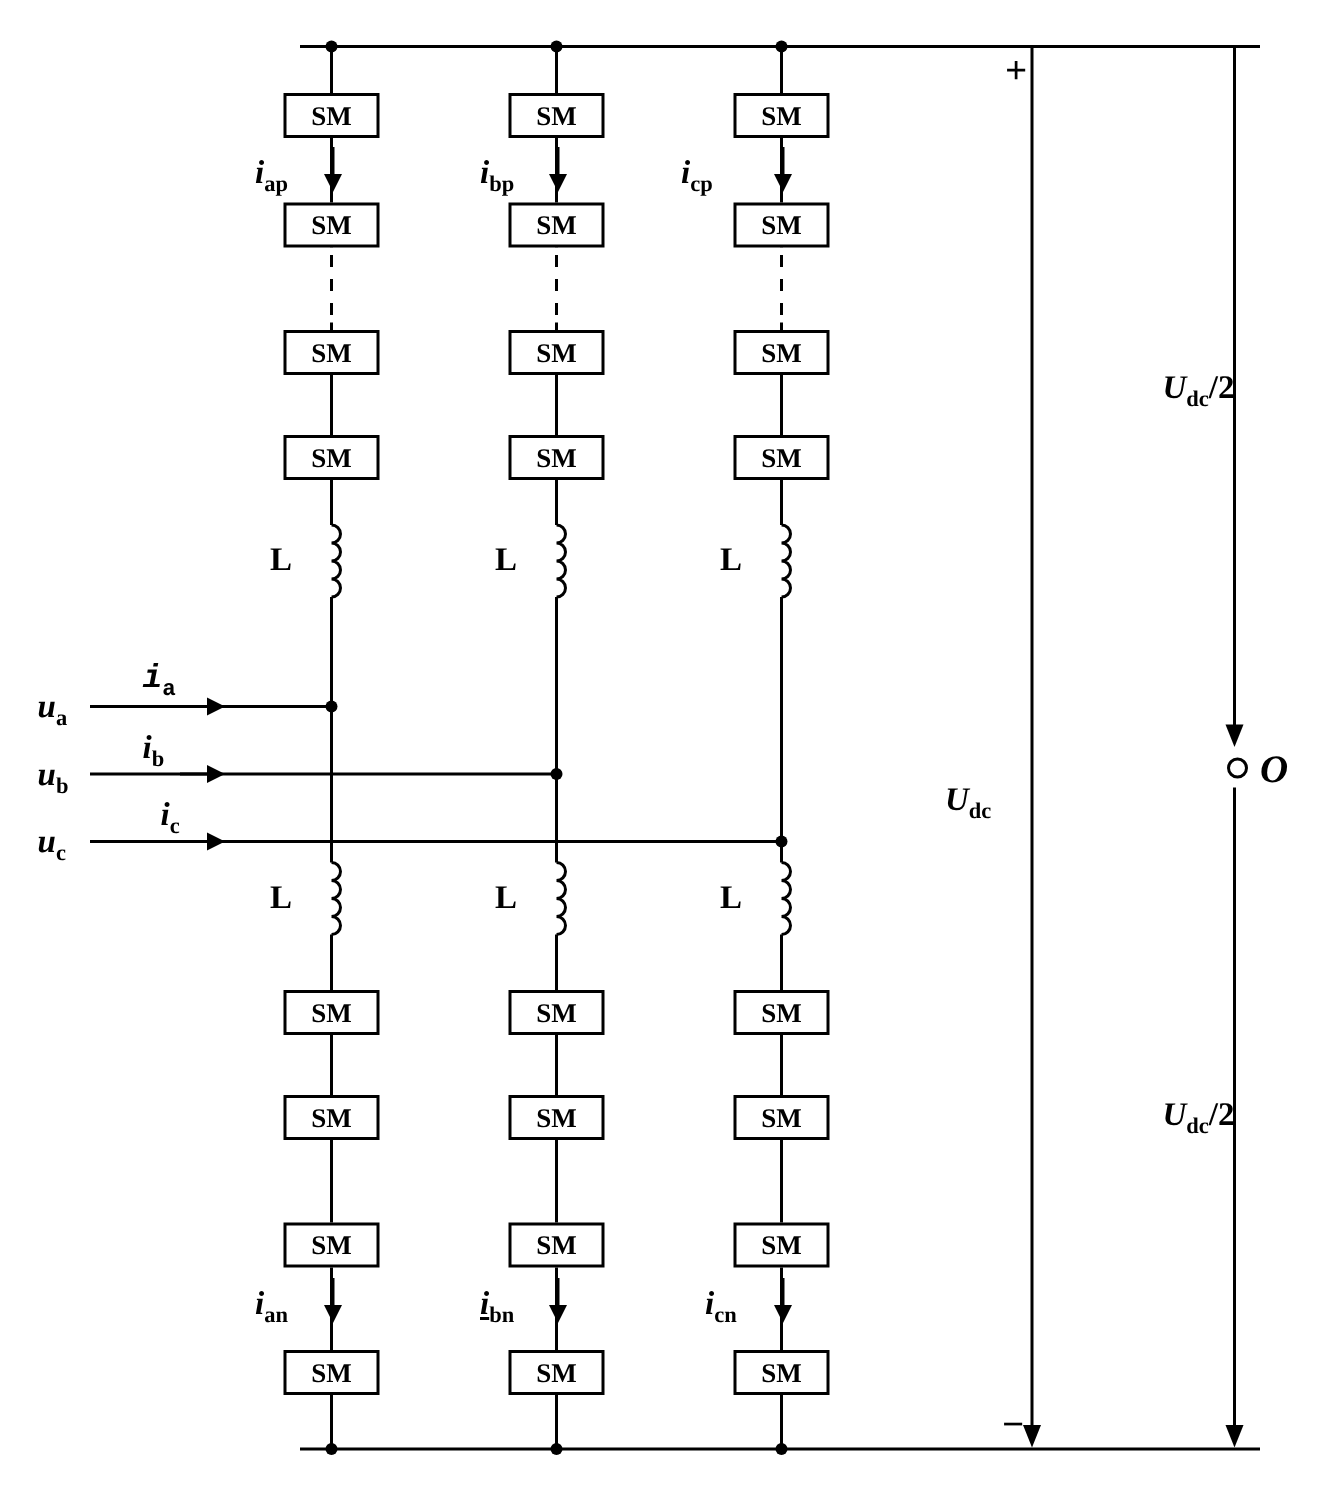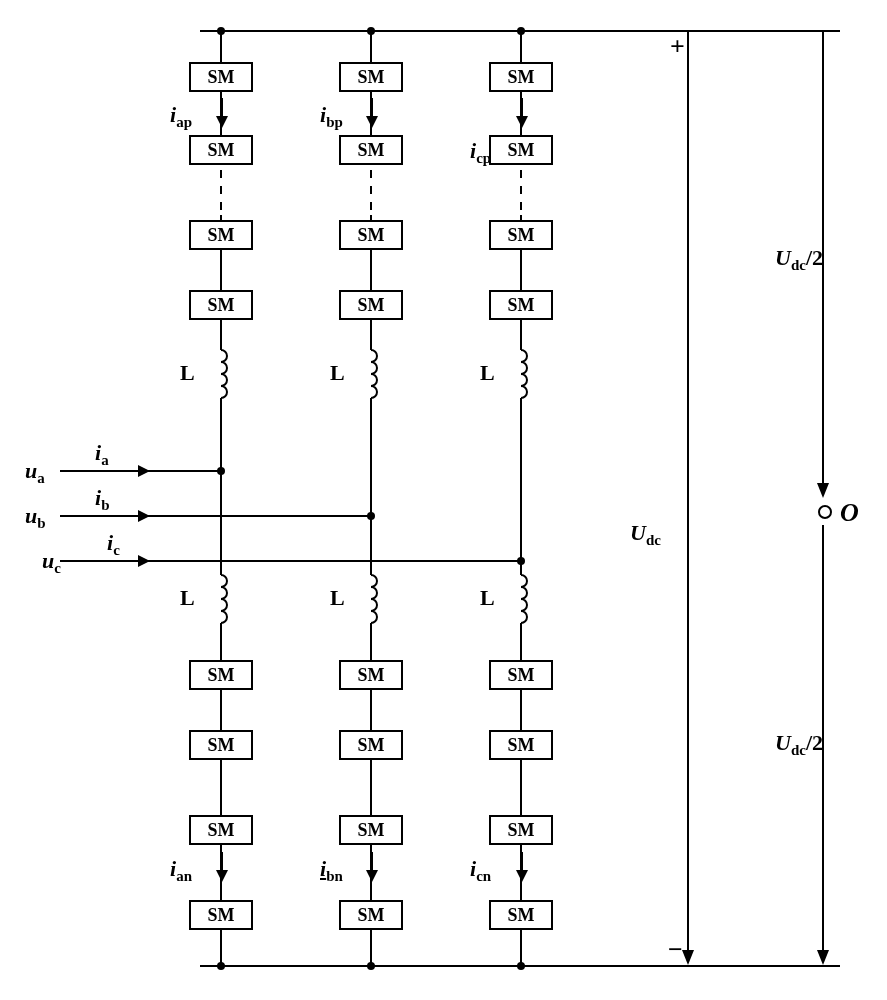--- a/index.html
+++ b/index.html
@@ -291,36 +291,36 @@
       <line x1="0" y1="7" x2="22" y2="7" stroke="#000" stroke-width="2"></line>
       <polygon points="30,7 18,1 18,13" fill="#000"></polygon>
     </svg>
   <svg class="ov" style="left:100px; top:534px;" width="30" height="14">
       <line x1="0" y1="7" x2="22" y2="7" stroke="#000" stroke-width="2"></line>
       <polygon points="30,7 18,1 18,13" fill="#000"></polygon>
     </svg>
 
   <div class="lbl" style="left:150px; top:82px;"><span>i</span><sub><span>a</span><span>p</span></sub></div>
   <div class="lbl" style="left:300px; top:82px;"><span>i</span><sub><span>b</span><span>p</span></sub></div>
-  <div class="lbl" style="left:450px; top:82px;margin-top:36px;"><span>i</span><sub><span>c</span><span>p</span></sub></div>
+  <div class="lbl" style="left:434px; top:82px;"><span>i</span><sub><span>c</span><span>p</span></sub></div>
   <div class="lbl" style="left:150px; top:836px;"><span>i</span><sub><span>a</span><span>n</span></sub></div>
   <div class="lbl" style="left:300px; top:836px;text-decoration:underline;"><span>i</span><sub><span>b</span><span>n</span></sub></div>
   <div class="lbl" style="left:450px; top:836px;"><span>i</span><sub><span>c</span><span>n</span></sub></div>
 
   <div class="lbl plain" style="left:160px; top:340px; font-weight:bold;">L</div>
   <div class="lbl plain" style="left:310px; top:340px; font-weight:bold;">L</div>
   <div class="lbl plain" style="left:460px; top:340px; font-weight:bold;">L</div>
   <div class="lbl plain" style="left:160px; top:565px; font-weight:bold;">L</div>
   <div class="lbl plain" style="left:310px; top:565px; font-weight:bold;">L</div>
   <div class="lbl plain" style="left:460px; top:565px; font-weight:bold;">L</div>
 
   <div class="lbl" style="left:5px; top:438px;"><span>u</span><sub>a</sub></div>
   <div class="lbl" style="left:5px; top:483px;"><span>u</span><sub>b</sub></div>
-  <div class="lbl" style="left:22px; top:528px;"><span>u</span><sub>c</sub></div>
-  <div class="lbl" style="left:75px; top:420px;"><span>i</span><sub>a</sub></div>
+  <div class="lbl" style="left:5px; top:528px;"><span>u</span><sub>c</sub></div>
+  <div class="lbl" style="left:75px; top:420px;font-family:Liberation Mono, monospace;"><span>i</span><sub>a</sub></div>
   <div class="lbl" style="left:75px; top:465px;"><span>i</span><sub>b</sub></div>
   <div class="lbl" style="left:75px; top:510px;margin-left:12px;"><span>i</span><sub>c</sub></div>
 
   <div class="lbl plain" style="left:650px; top:12px; font-size:26px;">+</div>
   <div class="lbl plain" style="left:648px; top:915px; font-size:26px;">−</div>
   <div class="lbl" style="left:610px; top:500px;"><span>U</span><sub>dc</sub></div>
   <div class="lbl" style="left:755px; top:225px;"><span>U</span><sub>dc</sub><span class="plain">/2</span></div>
   <div class="lbl" style="left:755px; top:710px;"><span>U</span><sub>dc</sub><span class="plain">/2</span></div>
   <div class="lbl" style="left:820px; top:478px; font-size:26px;">O</div>
 

